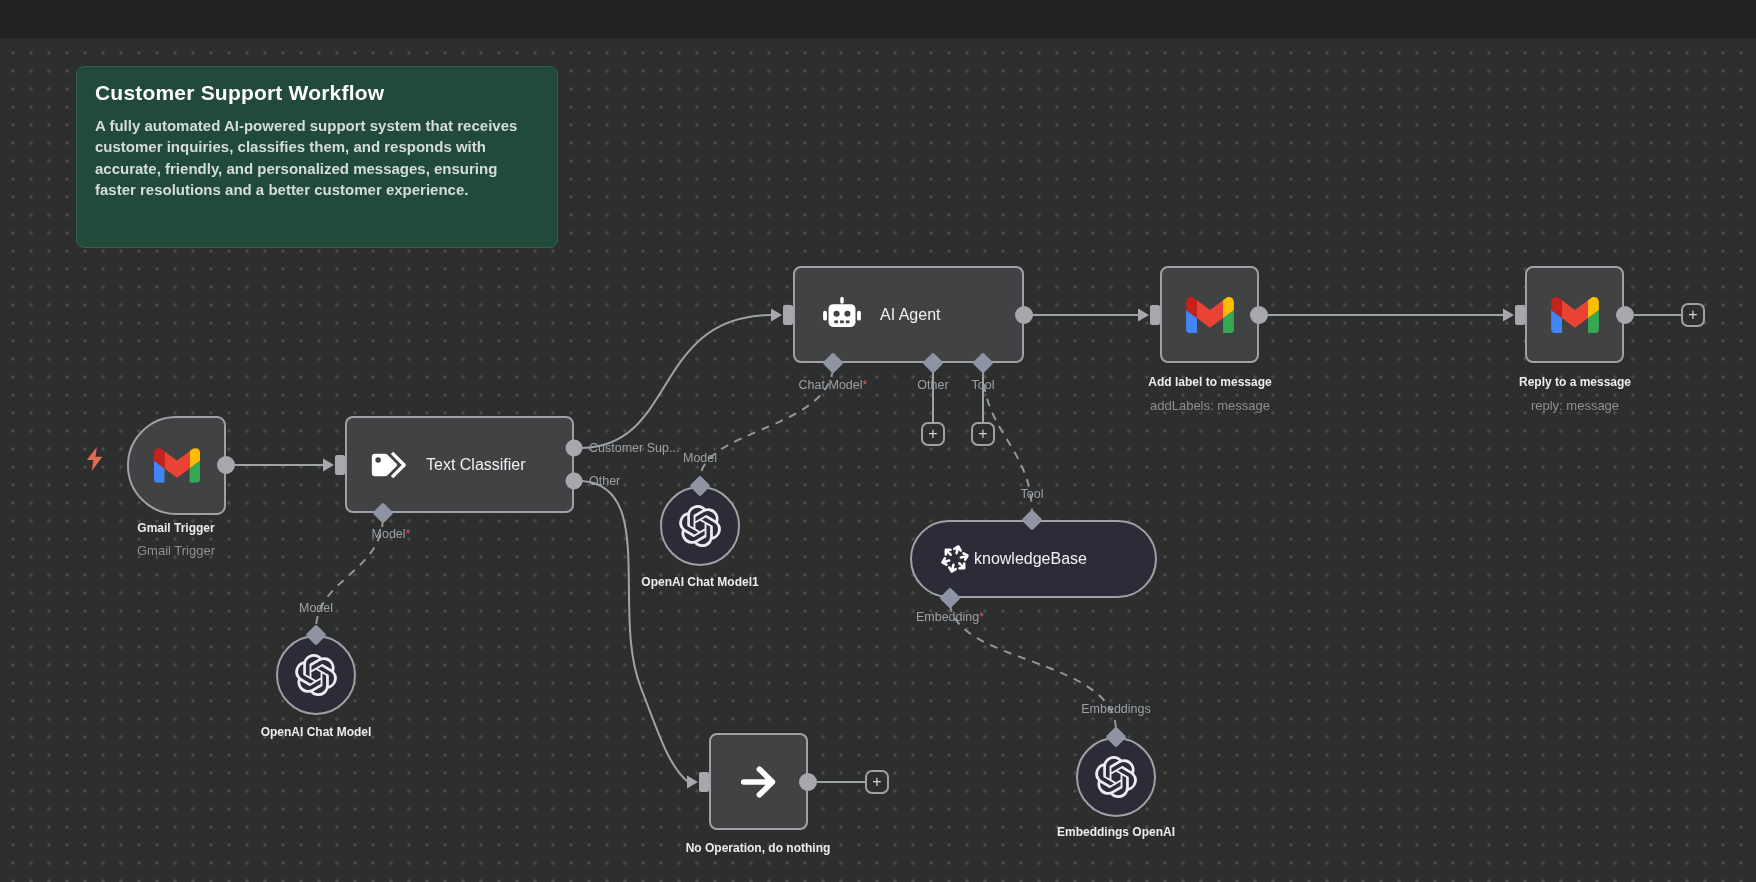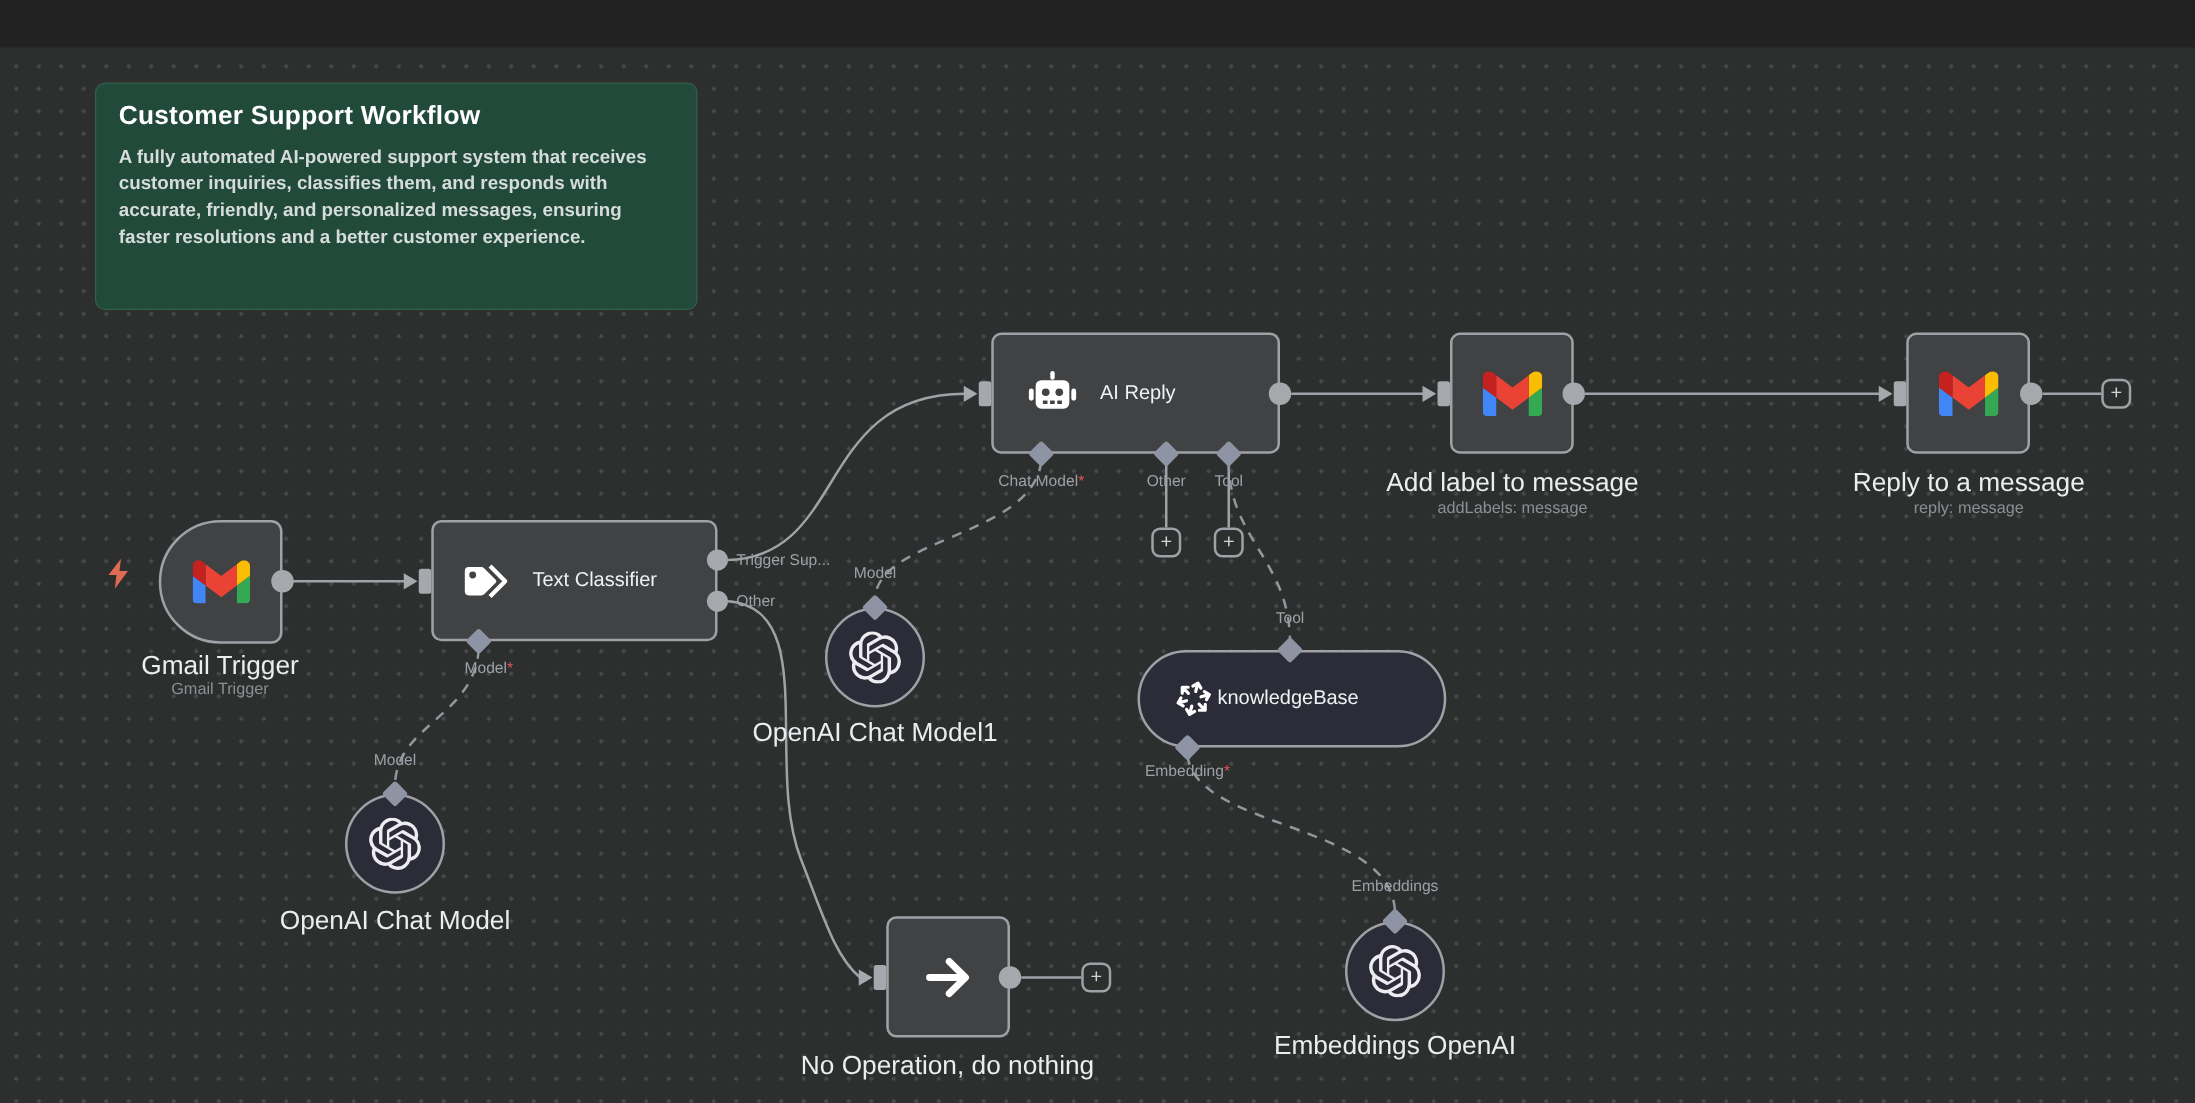--- a/index.html
+++ b/index.html
@@ -27,21 +27,21 @@
     display:flex; align-items:center; color:#ededef;
   }
   .node.trigger{border-radius:55px 10px 10px 55px; justify-content:center;}
   .node.square{justify-content:center;}
   .node.wide{padding-left:20px; gap:17px;}
   .node.circle{border-radius:50%; justify-content:center; background:#2b2c38;}
   .node.pill{border-radius:40px; background:#2b2c38; padding-left:24px; gap:0;}
   .ntitle{font-size:16px; font-weight:500; color:#f0f1f3; white-space:nowrap;}
   
   .nlabel{position:absolute; transform:translateX(-50%); white-space:nowrap;
-          color:#ebedef; font-size:21px; font-weight:400; text-align:center;}
+          color:#ebedef; font-size:12px; font-weight:700; text-align:center;}
   .nsub{position:absolute; transform:translateX(-50%); white-space:nowrap;
         color:#8d8f95; font-size:13px; font-weight:400; text-align:center;}
   .plabel{position:absolute; transform:translateX(-50%); white-space:nowrap;
           color:#9da0a7; font-size:12.5px;}
   .plabel.anchored{transform:none;}
   .req{color:#e0565c;}
   
   .plus{
     position:absolute; width:24px; height:24px; box-sizing:border-box;
     border:2px solid #9fa1a6; border-radius:7px; background:#2d2e2e;
@@ -105,21 +105,21 @@
         <rect x="11" y="1.6" width="2" height="4" rx="1" fill="#fff"></rect>
         <rect x="4.3" y="5.8" width="15.4" height="13" rx="2.6" fill="#fff"></rect>
         <rect x="1.2" y="9.6" width="2.2" height="5.6" rx="1.1" fill="#fff"></rect>
         <rect x="20.6" y="9.6" width="2.2" height="5.6" rx="1.1" fill="#fff"></rect>
         <circle cx="8.9" cy="11.3" r="1.75" fill="#414244"></circle>
         <circle cx="15.1" cy="11.3" r="1.75" fill="#414244"></circle>
         <rect x="7.6" y="15.1" width="2.1" height="1.6" fill="#414244"></rect>
         <rect x="10.9" y="15.1" width="2.1" height="1.6" fill="#414244"></rect>
         <rect x="14.2" y="15.1" width="2.1" height="1.6" fill="#414244"></rect>
       </svg>
-      <span class="ntitle">AI Reply</span>
+      <span class="ntitle">AI Agent</span>
     </div>
 
     <div class="node square" style="left:1160px;top:228px;width:99px;height:97px;">
       <svg width="48" height="36" viewBox="0 0 256 193">
           <use href="#sym-gmail"></use>
         </svg>
     </div>
 
     <div class="node square" style="left:1525px;top:228px;width:99px;height:97px;">
       <svg width="48" height="36" viewBox="0 0 256 193">
@@ -231,21 +231,21 @@
       <rect x="-7.5" y="-7.5" width="15" height="15" rx="2" transform="translate(950 560) rotate(45)"></rect>
       <rect x="-7.5" y="-7.5" width="15" height="15" rx="2" transform="translate(1116 699) rotate(45)"></rect>
     </g>
   </svg>
 
   <div class="layer htm" style="width:1756px;height:882px;">
 
     <div class="nlabel" style="left:176px;top:483px;">Gmail Trigger</div>
     <div class="nsub" style="left:176px;top:505px;">Gmail Trigger</div>
 
-    <div class="plabel anchored" style="left:589px;top:403px;">Trigger Sup...</div>
+    <div class="plabel anchored" style="left:589px;top:403px;">Customer Sup...</div>
     <div class="plabel anchored" style="left:589px;top:436px;">Other</div>
 
     <div class="plabel" style="left:391px;top:489px;"><span>Model</span><span class="req">*</span></div>
 
     <div class="plabel" style="left:833px;top:340px;"><span>Chat Model</span><span class="req">*</span></div>
     <div class="plabel" style="left:933px;top:340px;">Other</div>
     <div class="plabel" style="left:983px;top:340px;">Tool</div>
 
     <div class="plabel" style="left:316px;top:563px;">Model</div>
     <div class="nlabel" style="left:316px;top:687px;">OpenAI Chat Model</div>

